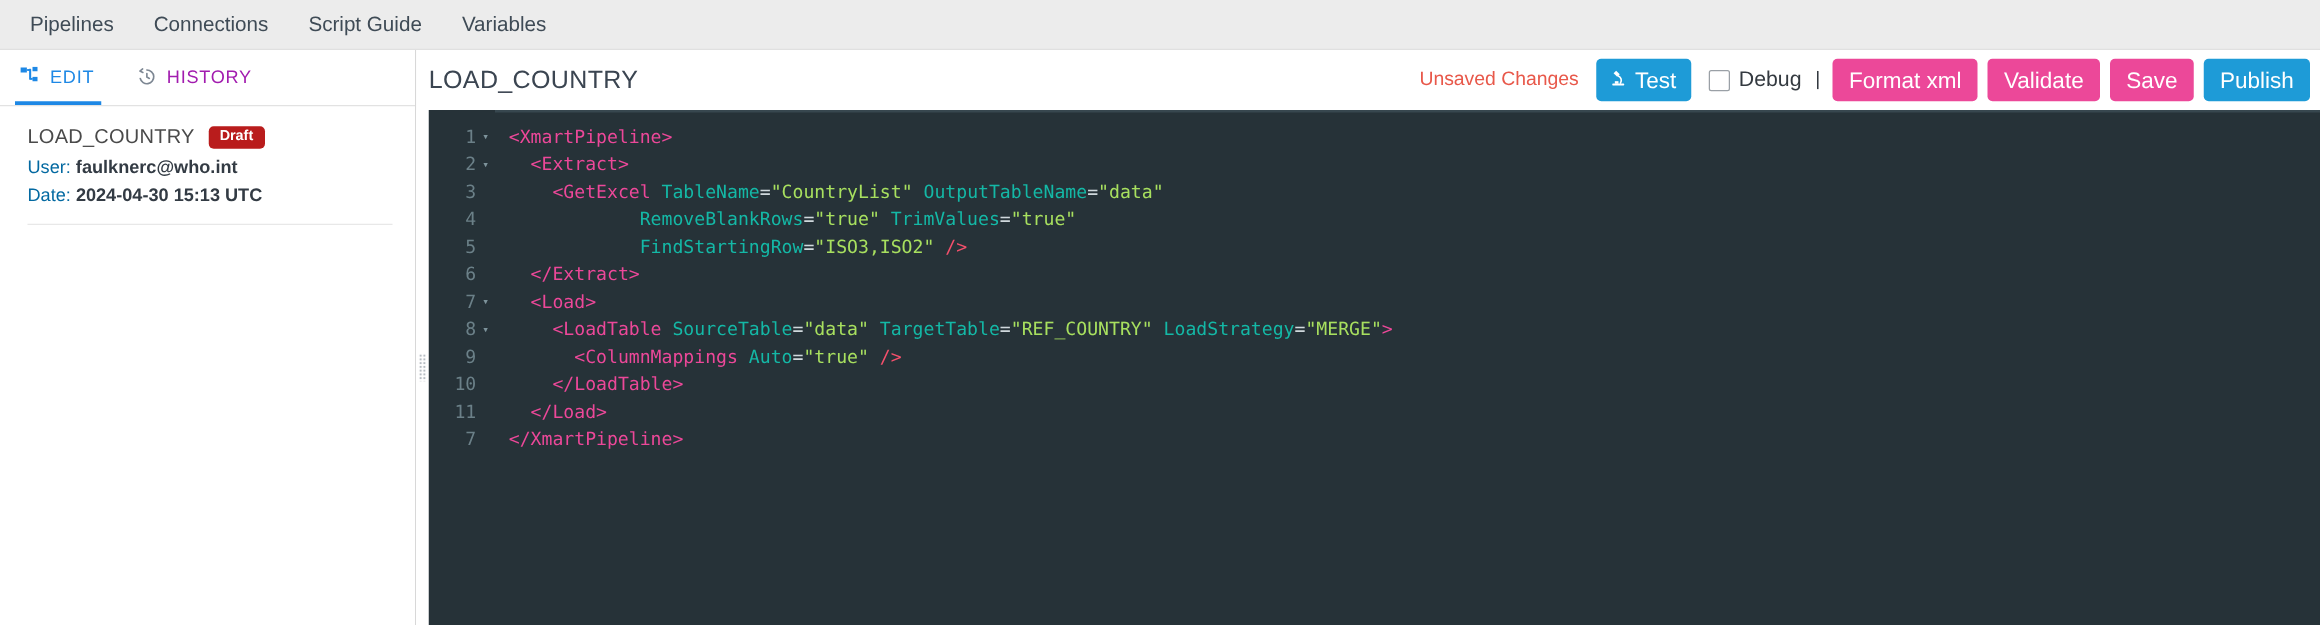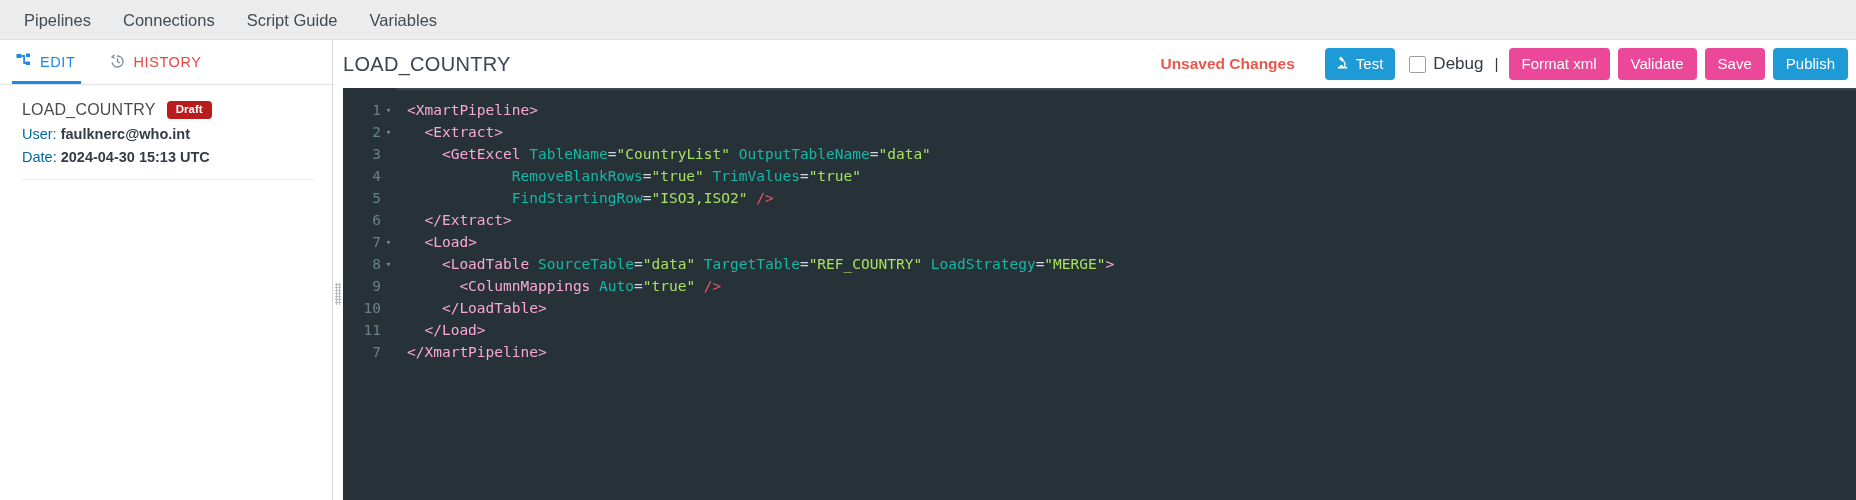--- a/index.html
+++ b/index.html
@@ -51,21 +51,21 @@
     border-bottom: 1px solid #e2e2e2;
     padding-left: 12px;
     align-items: flex-end;
   }
   .side-tab {
     display: flex;
     align-items: center;
     gap: 7px;
     font-size: 14.5px;
     letter-spacing: .6px;
-    color: #ef4444;
+    color: #a21caf;
     padding: 0 16px 0 4px;
     margin-right: 14px;
     cursor: pointer;
     position: relative;
     height: 45px;
   }
   .side-tab.active { color: #1e88e5; }
   .side-tab.active::after {
     content: "";
     position: absolute;
@@ -130,27 +130,26 @@
     font-size: 20px;
     color: #3b4551;
     letter-spacing: .3px;
     white-space: nowrap;
   }
   #header-spacer { flex: 1; }
   #unsaved {
     color: #e8584a;
     font-size: 15.5px;
     white-space: nowrap;
-    margin-right: 22px;
-    font-weight: bold;
+    margin-right: 6px;
   }
   .btn {
     border: none;
     border-radius: 4px;
-    font-size: 15px;
+    font-size: 18px;
     font-family: "Liberation Sans", sans-serif;
     padding: 7px 13px;
     cursor: pointer;
     white-space: nowrap;
     line-height: 1.15;
   }
   .btn-grey { background: #ec4899; color: #ffffff; }
   .btn-blue { background: #1e9bd7; color: #ffffff; }
   #test-btn {
     display: flex;
@@ -238,21 +237,21 @@
   .fold.empty { visibility: hidden; }
   #code {
     flex: 1;
     padding-top: 11px;
     padding-left: 11px;
     white-space: pre;
     color: #cfd8dc;
     overflow: hidden;
   }
   .code-row { height: 22px; }
-  .tag   { color: #f9a8d4; }
+  .tag   { color: #ec4899; }
   .attr  { color: #14b8a6; }
   .eq    { color: #cfd8dc; }
   .str   { color: #a8e05f; }
   .punct { color: #f4506c; }
 </style>
 </head>
 <body>
 
 <div id="top-nav">
   <div class="nav-item">Pipelines</div>

